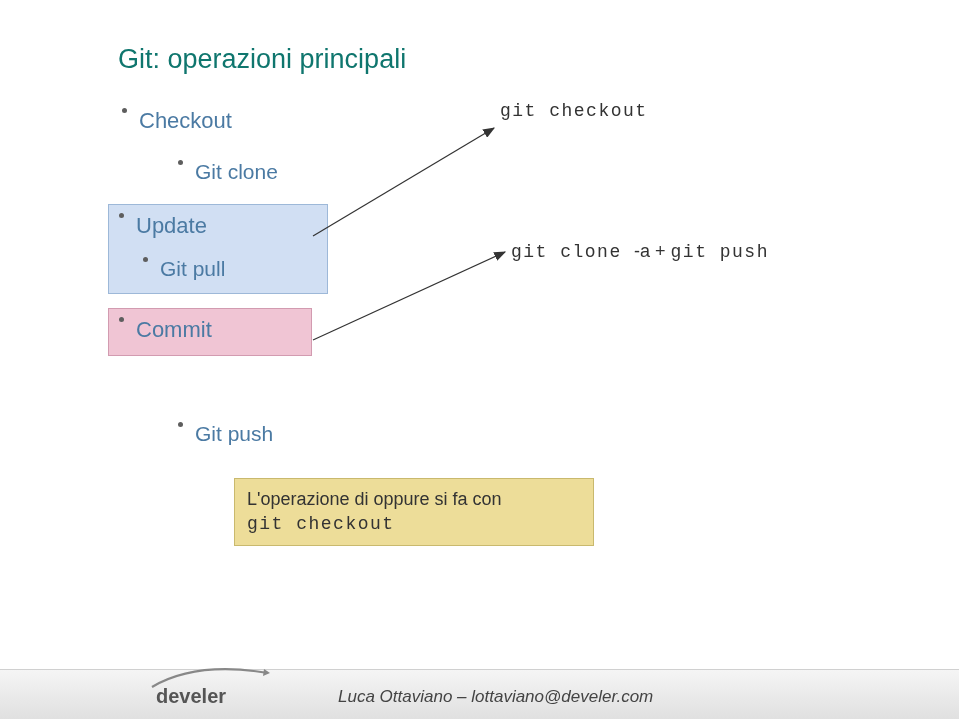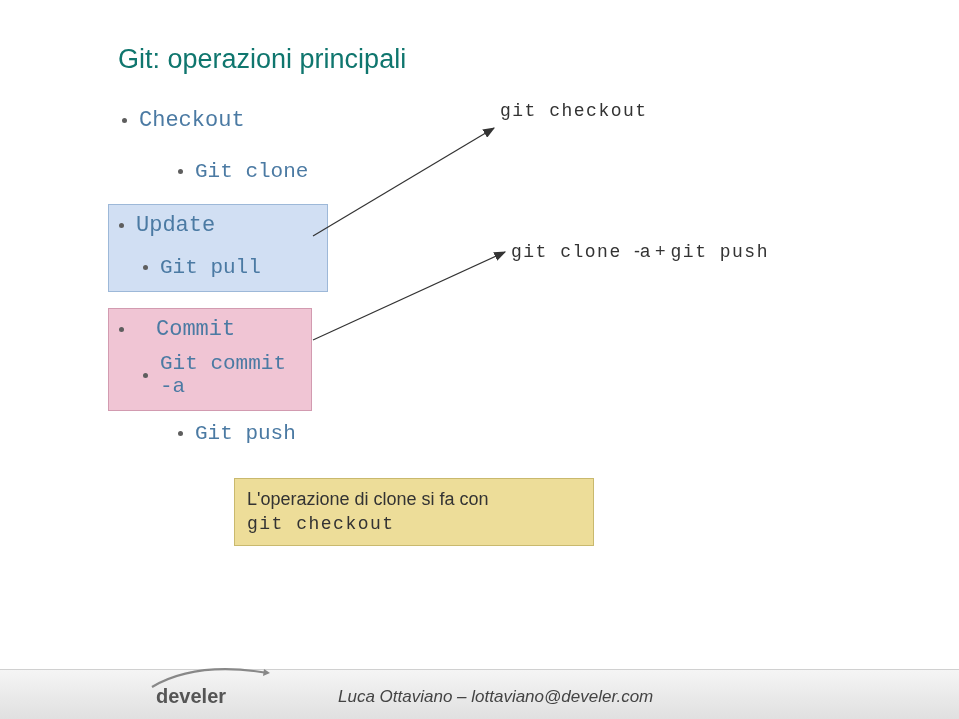--- a/index.html
+++ b/index.html
@@ -14,25 +14,23 @@
     .title {
       position: absolute;
       top: 44px;
       left: 118px;
       font-size: 27px;
       color: #0f766e;
       font-weight: normal;
     }
     .bullet-item {
       display: flex;
-      align-items: center;
       margin-bottom: 6px;
       font-size: 22px;
       color: #4b7aa3;
-      font-family: Liberation Mono, monospace;
     }
     .bullet-dot {
       width: 5px;
       height: 5px;
       border-radius: 50%;
       background: #5e5e5e;
       margin-right: 12px;
       flex-shrink: 0;
     }
     .sub-item { margin-left: 28px; font-size: 21px; color: #4b7aa3; }
@@ -109,27 +107,23 @@
     <span class="bullet-dot"></span>
     <span>Update</span>
   </div>
   <div class="bullet-item sub-item" style="margin-left:24px; margin-bottom:2px;">
     <span class="bullet-dot"></span>
     <span>Git pull</span>
   </div>
 </div>
 
 <div class="pink-box" style="top:308px; left:108px;">
-  <div class="bullet-item" style="margin-bottom:10px;gap:20px;">
+  <div class="bullet-item" style="margin-bottom:2px;">
     <span class="bullet-dot"></span>
     <span>Commit</span>
-  </div>
-  <div class="bullet-item sub-item" style="margin-left:24px; margin-bottom:2px;">
-    <span class="bullet-dot"></span>
-    <span>Git commit -a</span>
   </div>
 </div>
 
 <div class="bullet-item sub-item" style="position:absolute; top:422px; left:150px;">
   <span class="bullet-dot"></span>
   <span>Git push</span>
 </div>
 
 <div class="annotation" style="top:100px; left:500px;">
   <div class="mono-stretch">git checkout</div>
@@ -143,21 +137,21 @@
   <defs>
     <marker id="arrowhead" markerWidth="10" markerHeight="8" refX="9" refY="4" orient="auto">
       <polygon points="0 0, 10 4, 0 8" fill="#333"></polygon>
     </marker>
   </defs>
   <line x1="313" y1="236" x2="494" y2="128" stroke="#333" stroke-width="1.2" marker-end="url(#arrowhead)"></line>
   <line x1="313" y1="340" x2="505" y2="252" stroke="#333" stroke-width="1.2" marker-end="url(#arrowhead)"></line>
 </svg>
 
 <div class="orange-box" style="top:478px; left:234px; width:360px;">
-  <div>L'operazione di clone si fa con</div>
+  <div>L'operazione di oppure si fa con</div>
   <div class="mono-stretch">git checkout</div>
 </div>
 
 <div class="footer-bar"></div>
 
 <div class="logo">
   <svg width="130" height="50" viewBox="0 0 130 50">
     <path d="M 6 28 Q 50 2, 122 14" stroke="#888" stroke-width="2.2" fill="none"></path>
     <path d="M 118 10 L 124 14 L 117 17 Z" fill="#888"></path>
     <text x="10" y="44" font-family="Arial" font-size="20" font-weight="bold" fill="#555">develer</text>

